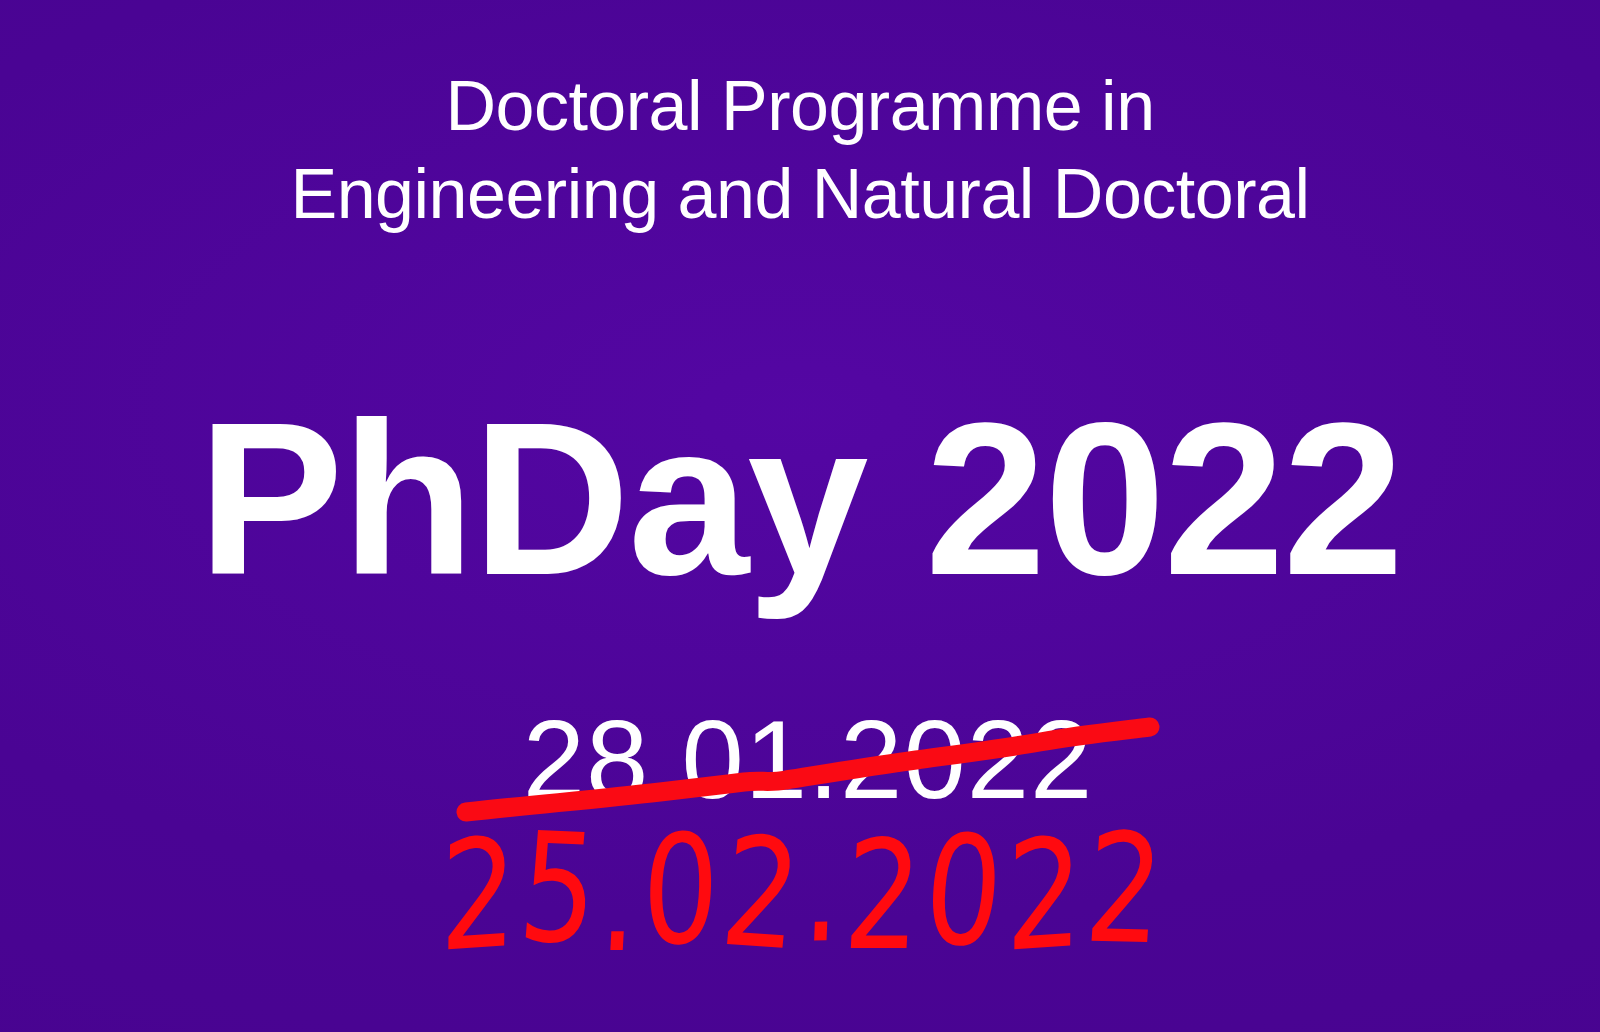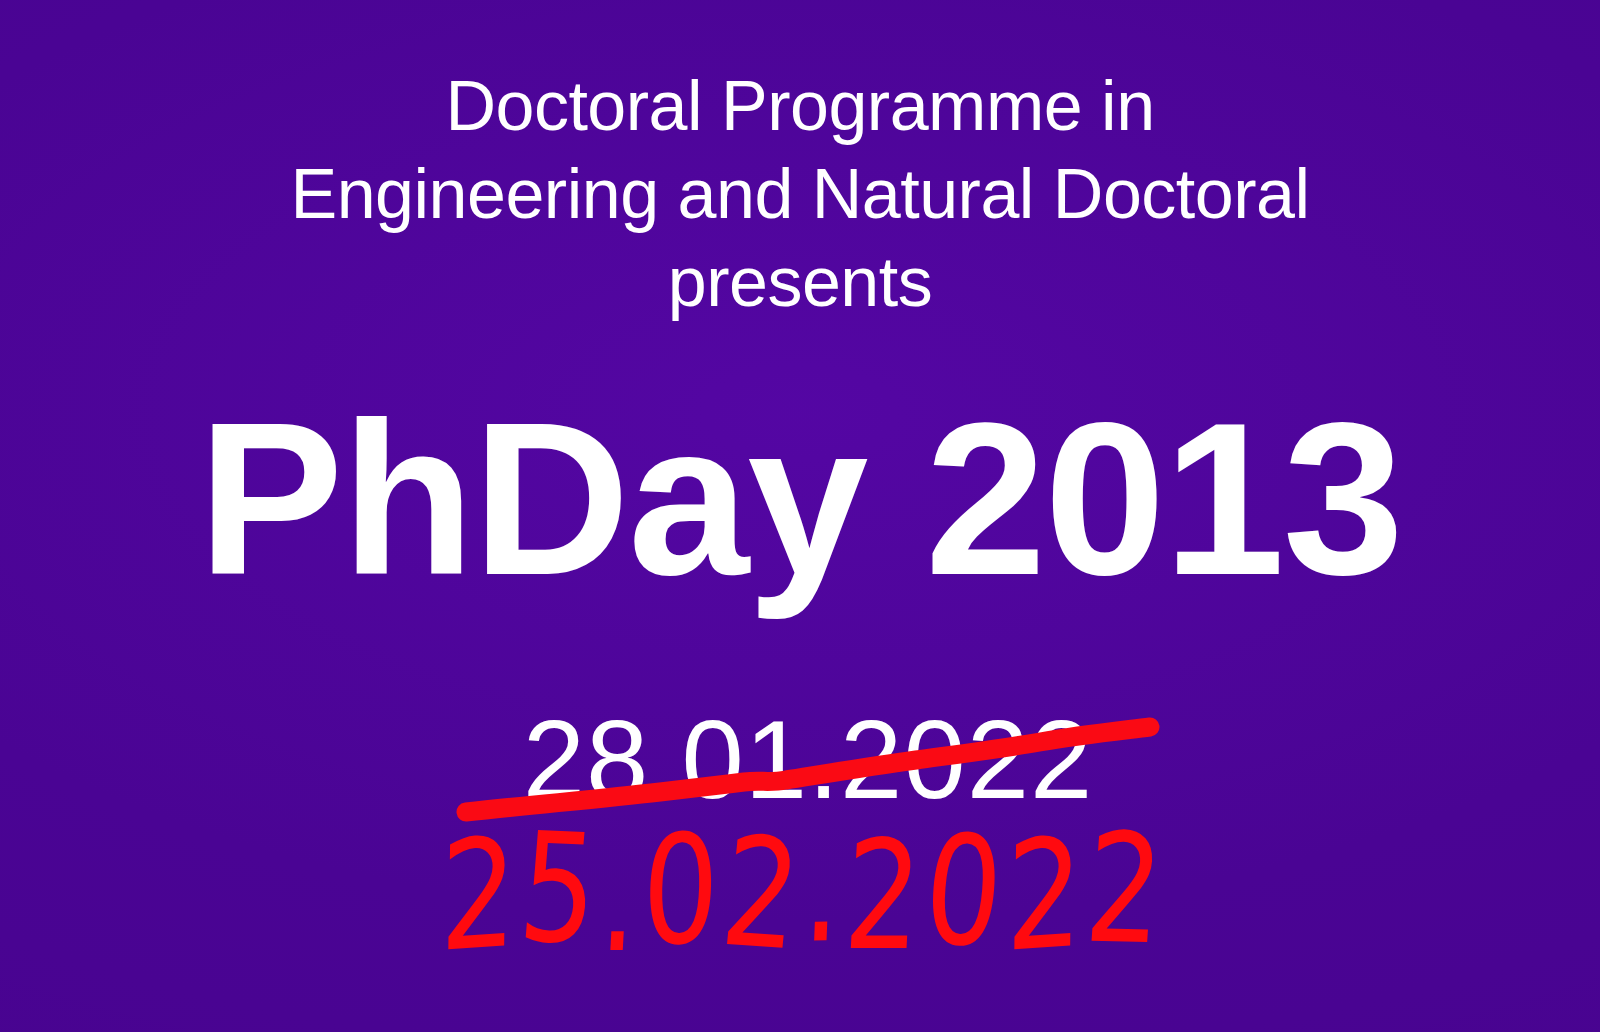--- a/index.html
+++ b/index.html
@@ -133,24 +133,23 @@
 </head>
 <body>
 
 <div id="poster" style="background: rgb(74, 4, 148);">
 
   <div class="bg-shade"></div>
 
   <div class="header" style="color: rgb(255, 255, 255);">
     <span class="hline">Doctoral Programme in</span>
     <span class="hline">Engineering and Natural Doctoral</span>
-    <span class="hline">presents</span>
   </div>
 
-  <div class="title" style="color: rgb(255, 255, 255);">PhDay 2013</div>
+  <div class="title" style="color: rgb(255, 255, 255);">PhDay 2022</div>
 
   <div class="date-zone">
 
     <div class="old-date" style="color: rgb(255, 255, 255);">28.01.2022</div>
 
     <svg class="strike" viewBox="0 0 1600 300">
       <path d="M 466 112
                C 540 104, 600 99, 660 92
                C 700 87, 720 85, 744 82
                C 760 80, 770 83, 786 80

